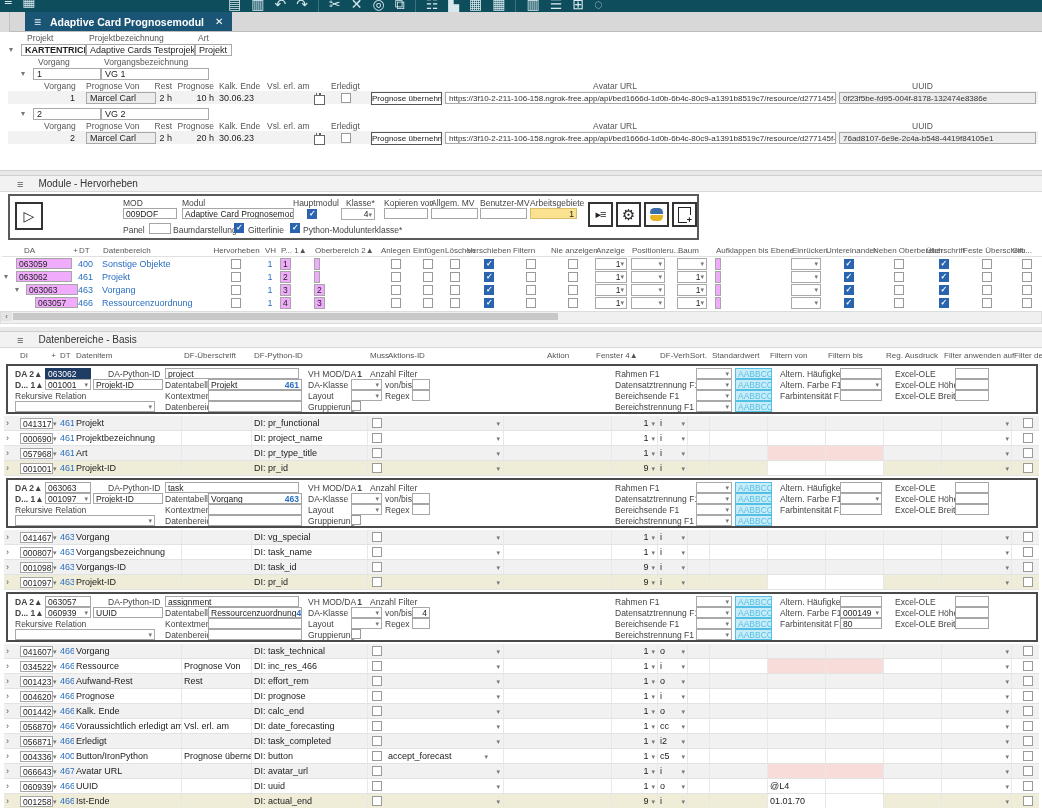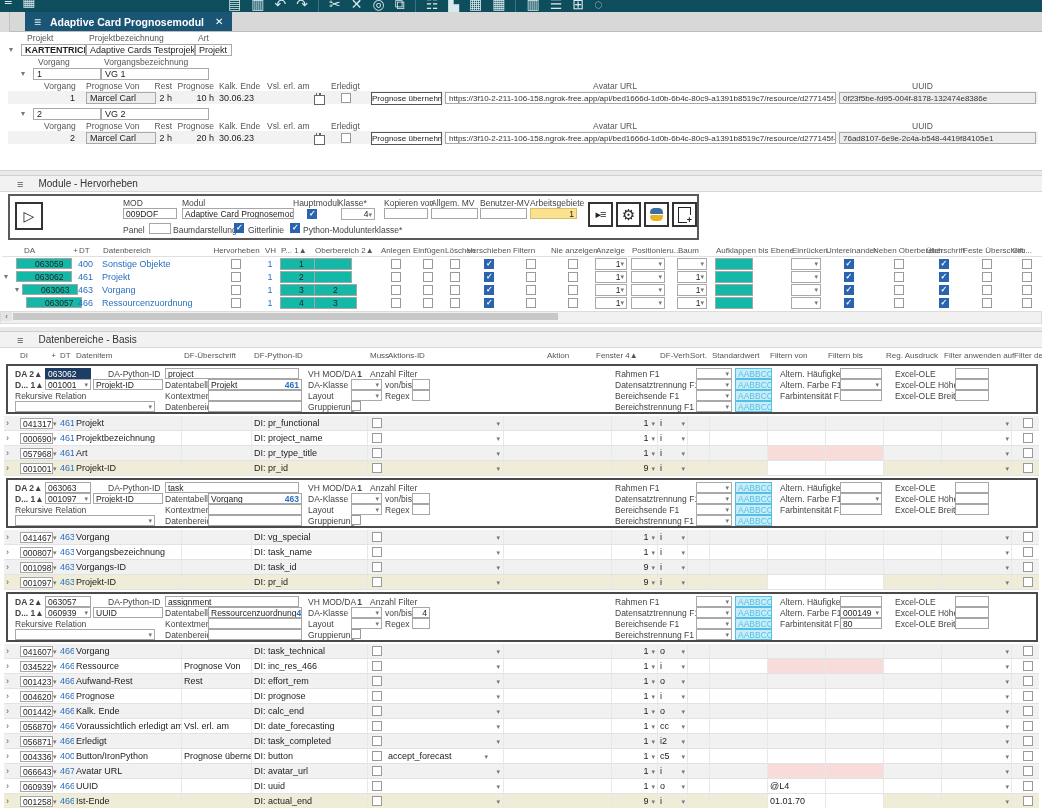--- a/index.html
+++ b/index.html
@@ -67,21 +67,21 @@
   .pyico::after{content:"";position:absolute;left:0;bottom:0;width:13px;height:6px;background:#e6b422;border-radius:2px 0 6px 6px}
   .docico{width:11px;height:14px;border:1px solid #222;position:relative;background:#fff}
   .docico::after{content:"+";position:absolute;right:-2px;bottom:-3px;font-size:9px;font-weight:bold;background:#fff}
   
   .mgrid{margin-left:2px}
   .mrow{display:grid;grid-template-columns:76px 24px 110px 48px 20px 34px 66px 32px 32px 22px 46px 38px 45px 36px 46px 38px 76px 34px 47px 53px 37px 49px 31px;
         align-items:center;height:13px;background:#fff}
   .mrow.mh{height:12px;border-bottom:1px solid #e0e0e0}
   .mrow .mc{font-size:8px;color:#555;overflow:visible;white-space:nowrap;padding-left:1px}
   .mrow .ccb{display:flex;justify-content:center}
-  .dabox{border:1px solid #a6a6a6;background:#14b8a6;height:11px;line-height:10px;box-sizing:border-box;width:56px;padding:0 18px;font-size:8.5px}
+  .dabox{border:1px solid #a6a6a6;background:#f0abfc;height:11px;line-height:10px;box-sizing:border-box;width:56px;padding:0 2px;font-size:8.5px}
   .hsb{height:11px;background:#f0f0f0;border:1px solid #dcdcdc;position:relative;margin:2px 0 0 0}
   .hsb .arr{position:absolute;left:0;top:0;width:11px;height:9px;text-align:center;color:#555;font-size:8px;background:#e4e4e4}
   .hsb .thumb{position:absolute;left:12px;top:1px;width:545px;height:7px;background:#c8c8c8}
   
   .dwrap{background:#fff;padding-bottom:6px}
   .irow{display:grid;grid-template-columns:14px 40px 16px 108px 70px 116px 18px 118px 108px 46px 30px 22px 58px 58px 58px 58px 70px 31px;
         align-items:center;height:14px;background:#fff;border-bottom:1px solid #e3e3e3;margin-left:4px;width:1035px}
   .irow.ih{height:14px;border-bottom:none;background:transparent}
   .irow.st{background:#f1f1f1}
   .irow.bg{background:#efecd8}
@@ -226,21 +226,21 @@
   </div>
   <div class="mwrap">
     <div class="mform">
       <span class="play">▷</span>
       <span class="blbl" style="left:113px;top:2px">MOD</span>
       <span class="bbox ro" style="left:113px;top:12px;width:54px">009DOF</span>
       <span class="blbl" style="left:172px;top:2px">Modul</span>
       <span class="bbox" style="left:172px;top:12px;width:112px">Adaptive Card Prognosemodul</span>
       <span class="blbl" style="left:283px;top:2px">Hauptmodul</span>
       <span class="cb on abs" style="left:297px;top:13px"></span>
-      <span class="blbl" style="left:328px;top:2px">Klasse*</span>
+      <span class="blbl" style="left:336px;top:2px">Klasse*</span>
       <span class="sel abs" style="left:331px;top:12px;width:34px">
           <span class="r" style="flex:1">4</span>
           <span class="car">▾</span>
         </span>
       <span class="blbl" style="left:374px;top:2px">Kopieren von</span>
       <span class="bbox" style="left:374px;top:12px;width:44px"></span>
       <span class="blbl" style="left:421px;top:2px">Allgem. MV</span>
       <span class="bbox ro" style="left:421px;top:12px;width:47px"></span>
       <span class="blbl" style="left:470px;top:2px">Benutzer-MV</span>
       <span class="bbox ro" style="left:470px;top:12px;width:47px"></span>

